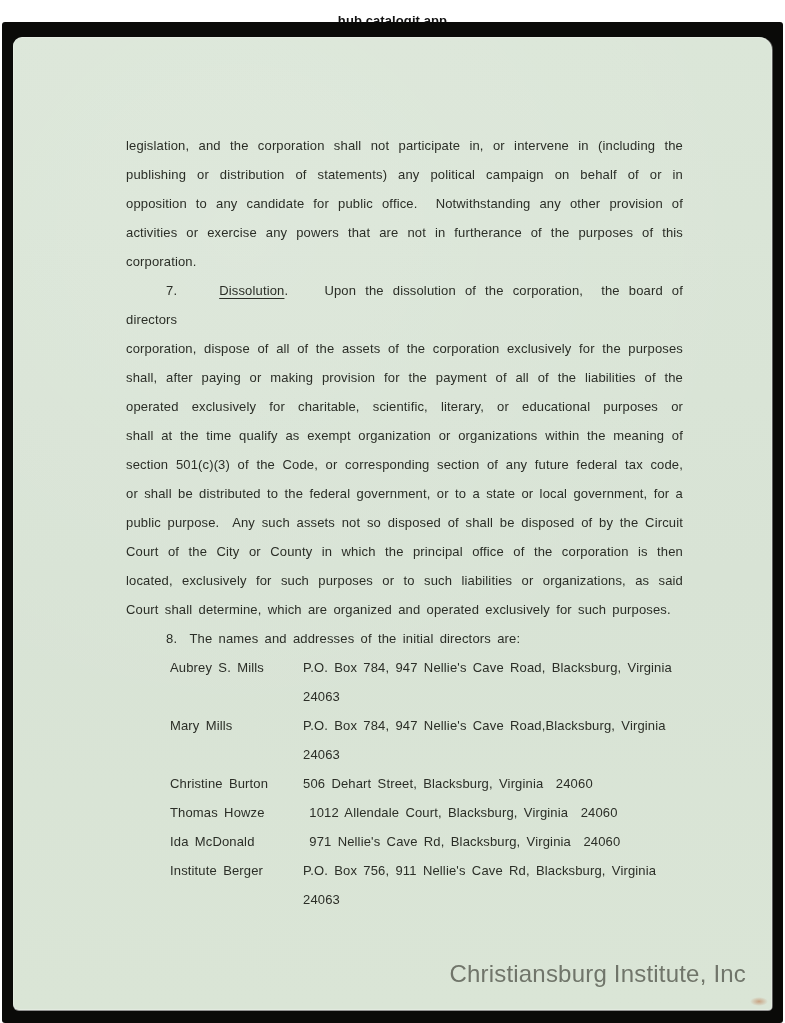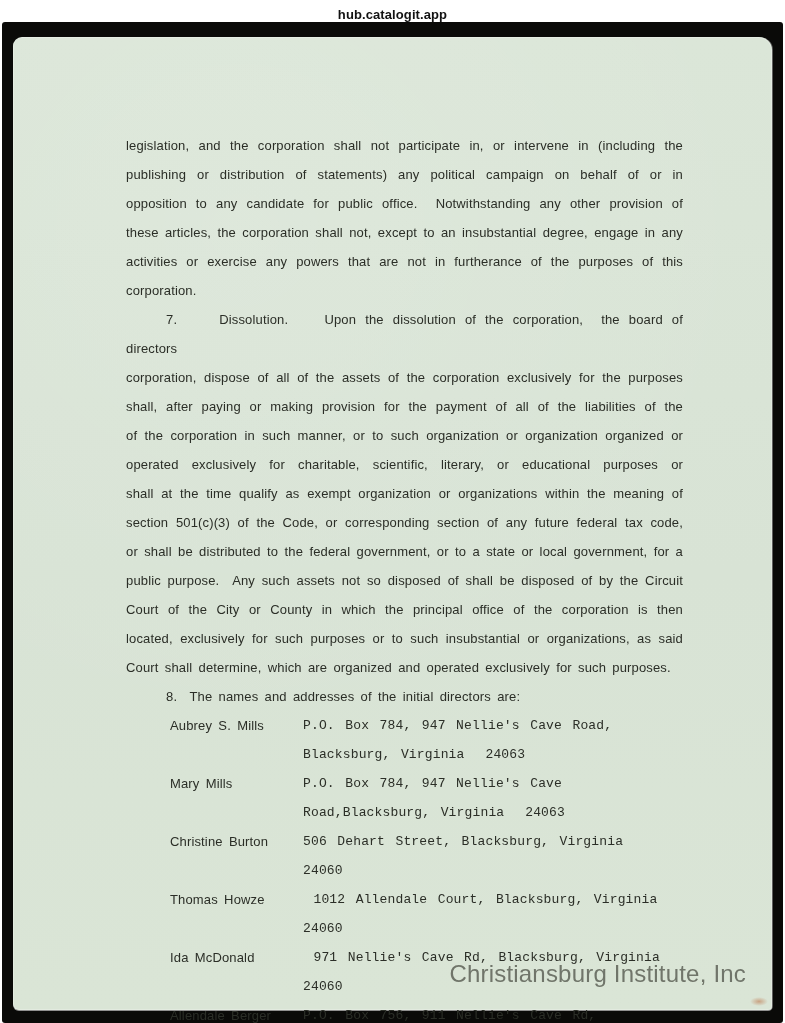--- a/index.html
+++ b/index.html
@@ -10,21 +10,21 @@
   }
   *{margin:0;padding:0;box-sizing:border-box;}
   html,body{background:#ffffff;}
   .screenshot{
     position:relative;width:785px;height:1023px;background:#ffffff;overflow:hidden;
     font-family:"Liberation Sans","DejaVu Sans",sans-serif;
   }
   
   .urlbar{
     position:absolute;left:0;top:0;width:785px;height:29px;background:#ffffff;
-    display:flex;align-items:center;justify-content:center;
+    display:flex;align-items:flex-end;justify-content:center;
   }
   .urlbar .site{
     font-size:13px;font-weight:700;color:#121212;letter-spacing:.1px;line-height:17px;
   }
   
   .frame{
     position:absolute;left:2px;top:22px;width:781px;height:1001px;
     background:var(--frame);border-radius:3px;
   }
   
@@ -42,24 +42,24 @@
     position:absolute;left:113px;right:89px;top:94px;
     color:var(--ink);
     font-size:13px;letter-spacing:.15px;word-spacing:2.5px;
   }
   .ln{
     line-height:29px;white-space:pre-wrap;
     text-align:justify;text-align-last:justify;
   }
   .ln.plain{text-align:left;text-align-last:left;}
   .ln.indent{text-indent:40px;}
-  .u{text-underline-offset:2.5px;padding-left:33px;}
+  .u{text-decoration:underline;text-underline-offset:2.5px;padding-left:33px;}
   .drow{display:flex;line-height:29px;white-space:pre-wrap;margin-left:44px;}
   .dname{flex:0 0 133px;}
-  .daddr{flex:1;font-family:Liberation Mono, monospace;}
+  .daddr{flex:1;}
   
   .watermark{
     position:absolute;right:26px;bottom:22px;
     font-size:24px;color:var(--wm);letter-spacing:.2px;font-weight:400;
   }
   
   .stain{
     position:absolute;right:4px;bottom:4px;width:18px;height:9px;
     background:radial-gradient(ellipse at center, rgba(186,108,62,.55), rgba(186,108,62,0) 70%);
     border-radius:50%;
@@ -74,36 +74,34 @@
     <span class="site">hub.catalogit.app</span>
   </div>
 
   <div class="frame">
     <div class="paper">
 
       <div class="doc">
         <div class="ln">legislation, and the corporation shall not participate in, or intervene in (including the</div>
         <div class="ln">publishing or distribution of statements) any political campaign on behalf of or in</div>
         <div class="ln">opposition to any candidate for public office.  Notwithstanding any other provision of</div>
-        <div class="ln">these articles, the corporation shall not, except to an insubstantial degree, engage in any</div>
         <div class="ln">activities or exercise any powers that are not in furtherance of the purposes of this</div>
         <div class="ln plain">corporation.</div>
 
         <div class="ln indent"><span>7. </span><span class="u">Dissolution</span><span>.    Upon the dissolution of the corporation,  the board of directors</span></div>
 
         <div class="ln">corporation, dispose of all of the assets of the corporation exclusively for the purposes</div>
         <div class="ln">shall, after paying or making provision for the payment of all of the liabilities of the</div>
-        <div class="ln">of the corporation in such manner, or to such organization or organization organized or</div>
         <div class="ln">operated exclusively for charitable, scientific, literary, or educational purposes or</div>
         <div class="ln">shall at the time qualify as exempt organization or organizations within the meaning of</div>
         <div class="ln">section 501(c)(3) of the Code, or corresponding section of any future federal tax code,</div>
         <div class="ln">or shall be distributed to the federal government, or to a state or local government, for a</div>
         <div class="ln">public purpose.  Any such assets not so disposed of shall be disposed of by the Circuit</div>
         <div class="ln">Court of the City or County in which the principal office of the corporation is then</div>
-        <div class="ln">located, exclusively for such purposes or to such insubstantial or organizations, as said</div>
+        <div class="ln">located, exclusively for such purposes or to such liabilities or organizations, as said</div>
         <div class="ln plain">Court shall determine, which are organized and operated exclusively for such purposes.</div>
 
         <div class="ln plain indent">8.  The names and addresses of the initial directors are:</div>
 
         <div class="drow">
           <span class="dname">Aubrey S. Mills</span>
           <span class="daddr">P.O. Box 784, 947 Nellie's Cave Road, Blacksburg, Virginia  24063</span>
         </div>
         <div class="drow">
           <span class="dname">Mary Mills</span>
@@ -115,21 +113,21 @@
         </div>
         <div class="drow">
           <span class="dname">Thomas Howze</span>
           <span class="daddr"> 1012 Allendale Court, Blacksburg, Virginia  24060</span>
         </div>
         <div class="drow">
           <span class="dname">Ida McDonald</span>
           <span class="daddr"> 971 Nellie's Cave Rd, Blacksburg, Virginia  24060</span>
         </div>
         <div class="drow">
-          <span class="dname">Allendale Berger</span>
+          <span class="dname">Institute Berger</span>
           <span class="daddr">P.O. Box 756, 911 Nellie's Cave Rd, Blacksburg, Virginia 24063</span>
         </div>
       </div>
 
       <div class="watermark">Christiansburg Institute, Inc</div>
       <div class="stain"></div>
 
     </div>
   </div>
 

